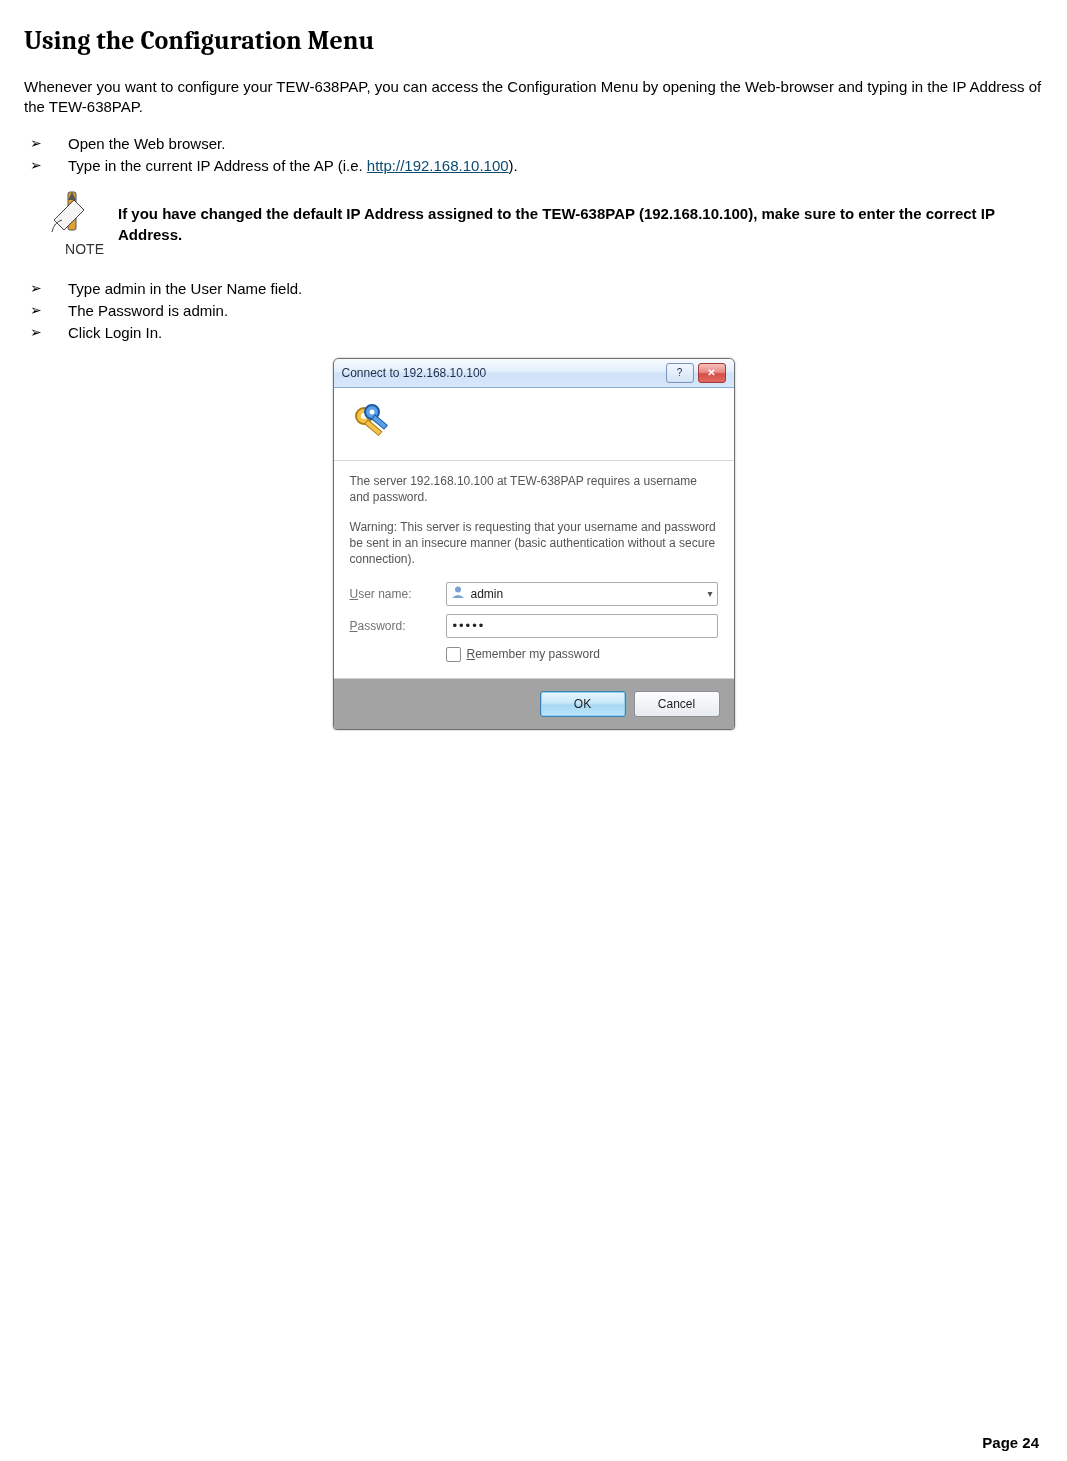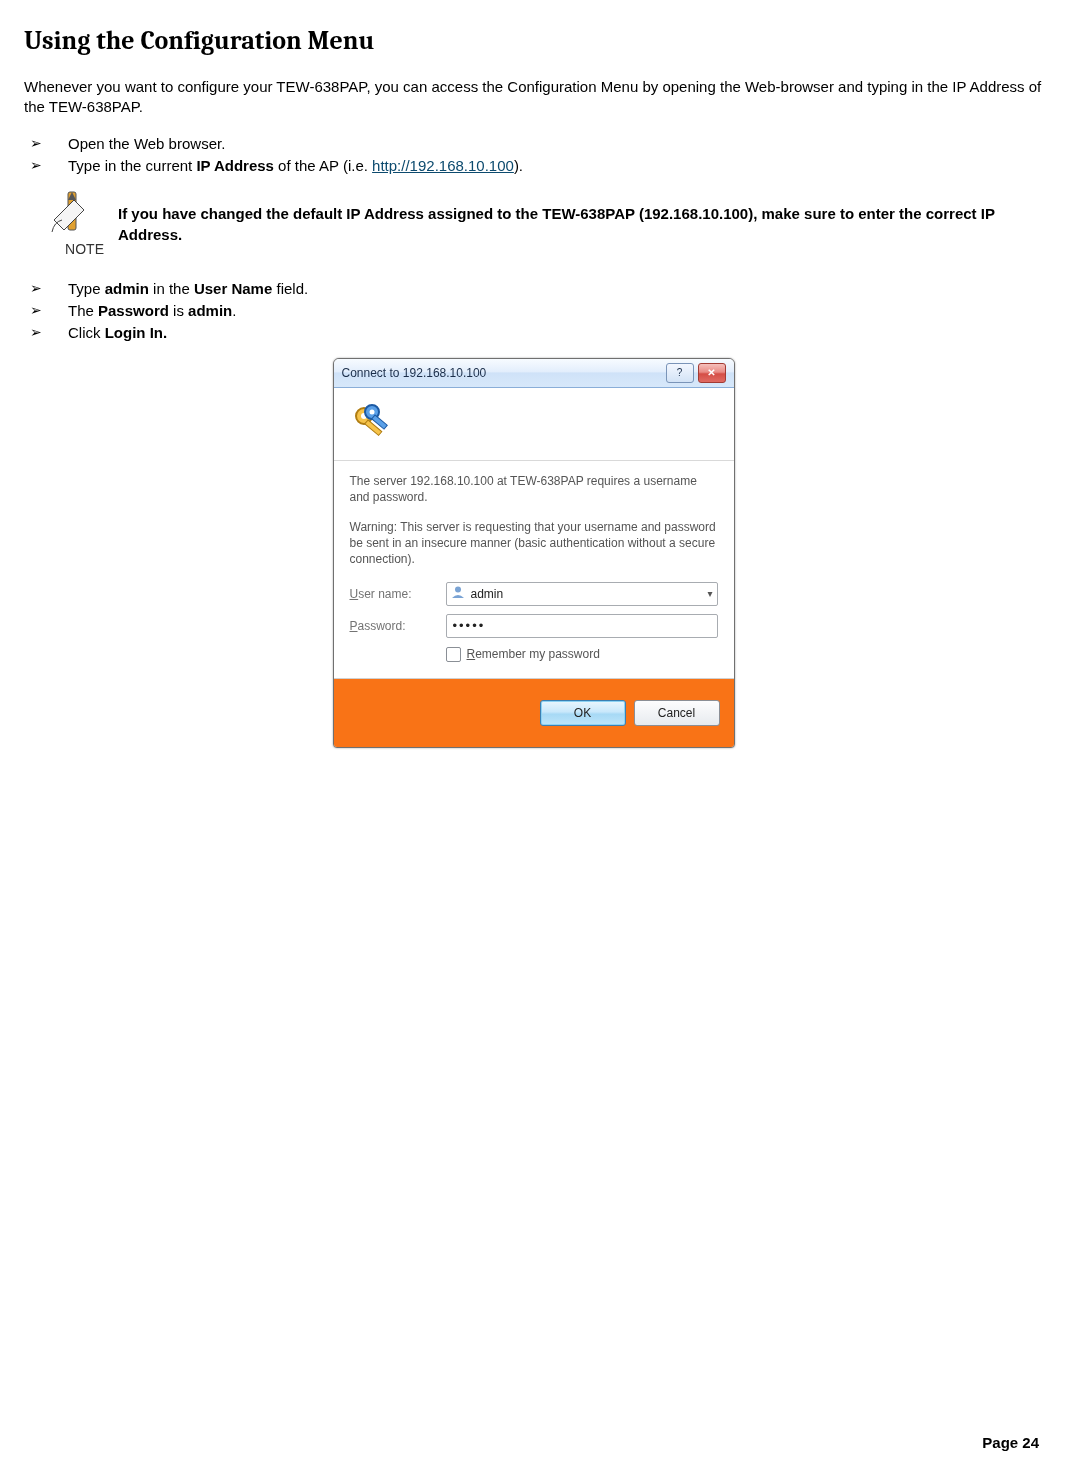--- a/index.html
+++ b/index.html
@@ -34,21 +34,21 @@
     position: relative;
     margin: 2px 0;
   }
   ul.bullets li::before {
     content: "\27A2"; 
     position: absolute;
     left: 6px;
     top: 0;
     font-size: 14px;
   }
-  .bold { font-weight: bold; }
+  .bold { font-weight: normal; }
   a.link { color: #0c4a6e; text-decoration: underline; }
   .note-row {
     display: flex;
     align-items: center;
     gap: 14px;
     margin: 10px 0 20px 10px;
   }
   .note-icon {
     width: 70px;
     font-size: 14px;
@@ -156,23 +156,23 @@
     font-size: 12px; color: #555;
   }
   .checkbox {
     width: 13px; height: 13px;
     border: 1px solid #8a8f96;
     background: #fff;
     border-radius: 2px;
   }
 
   .dialog-footer {
-    background: #f97316;
+    background: #a3a3a3;
     border-top: 1px solid #d0d0d0;
-    padding: 21px 14px;
+    padding: 12px 14px;
     display: flex;
     justify-content: flex-end;
     gap: 8px;
   }
   .btn {
     min-width: 84px;
     height: 24px;
     border: 1px solid #8b8f96;
     border-radius: 3px;
     background: linear-gradient(#fdfdfe,#e7ebef);

